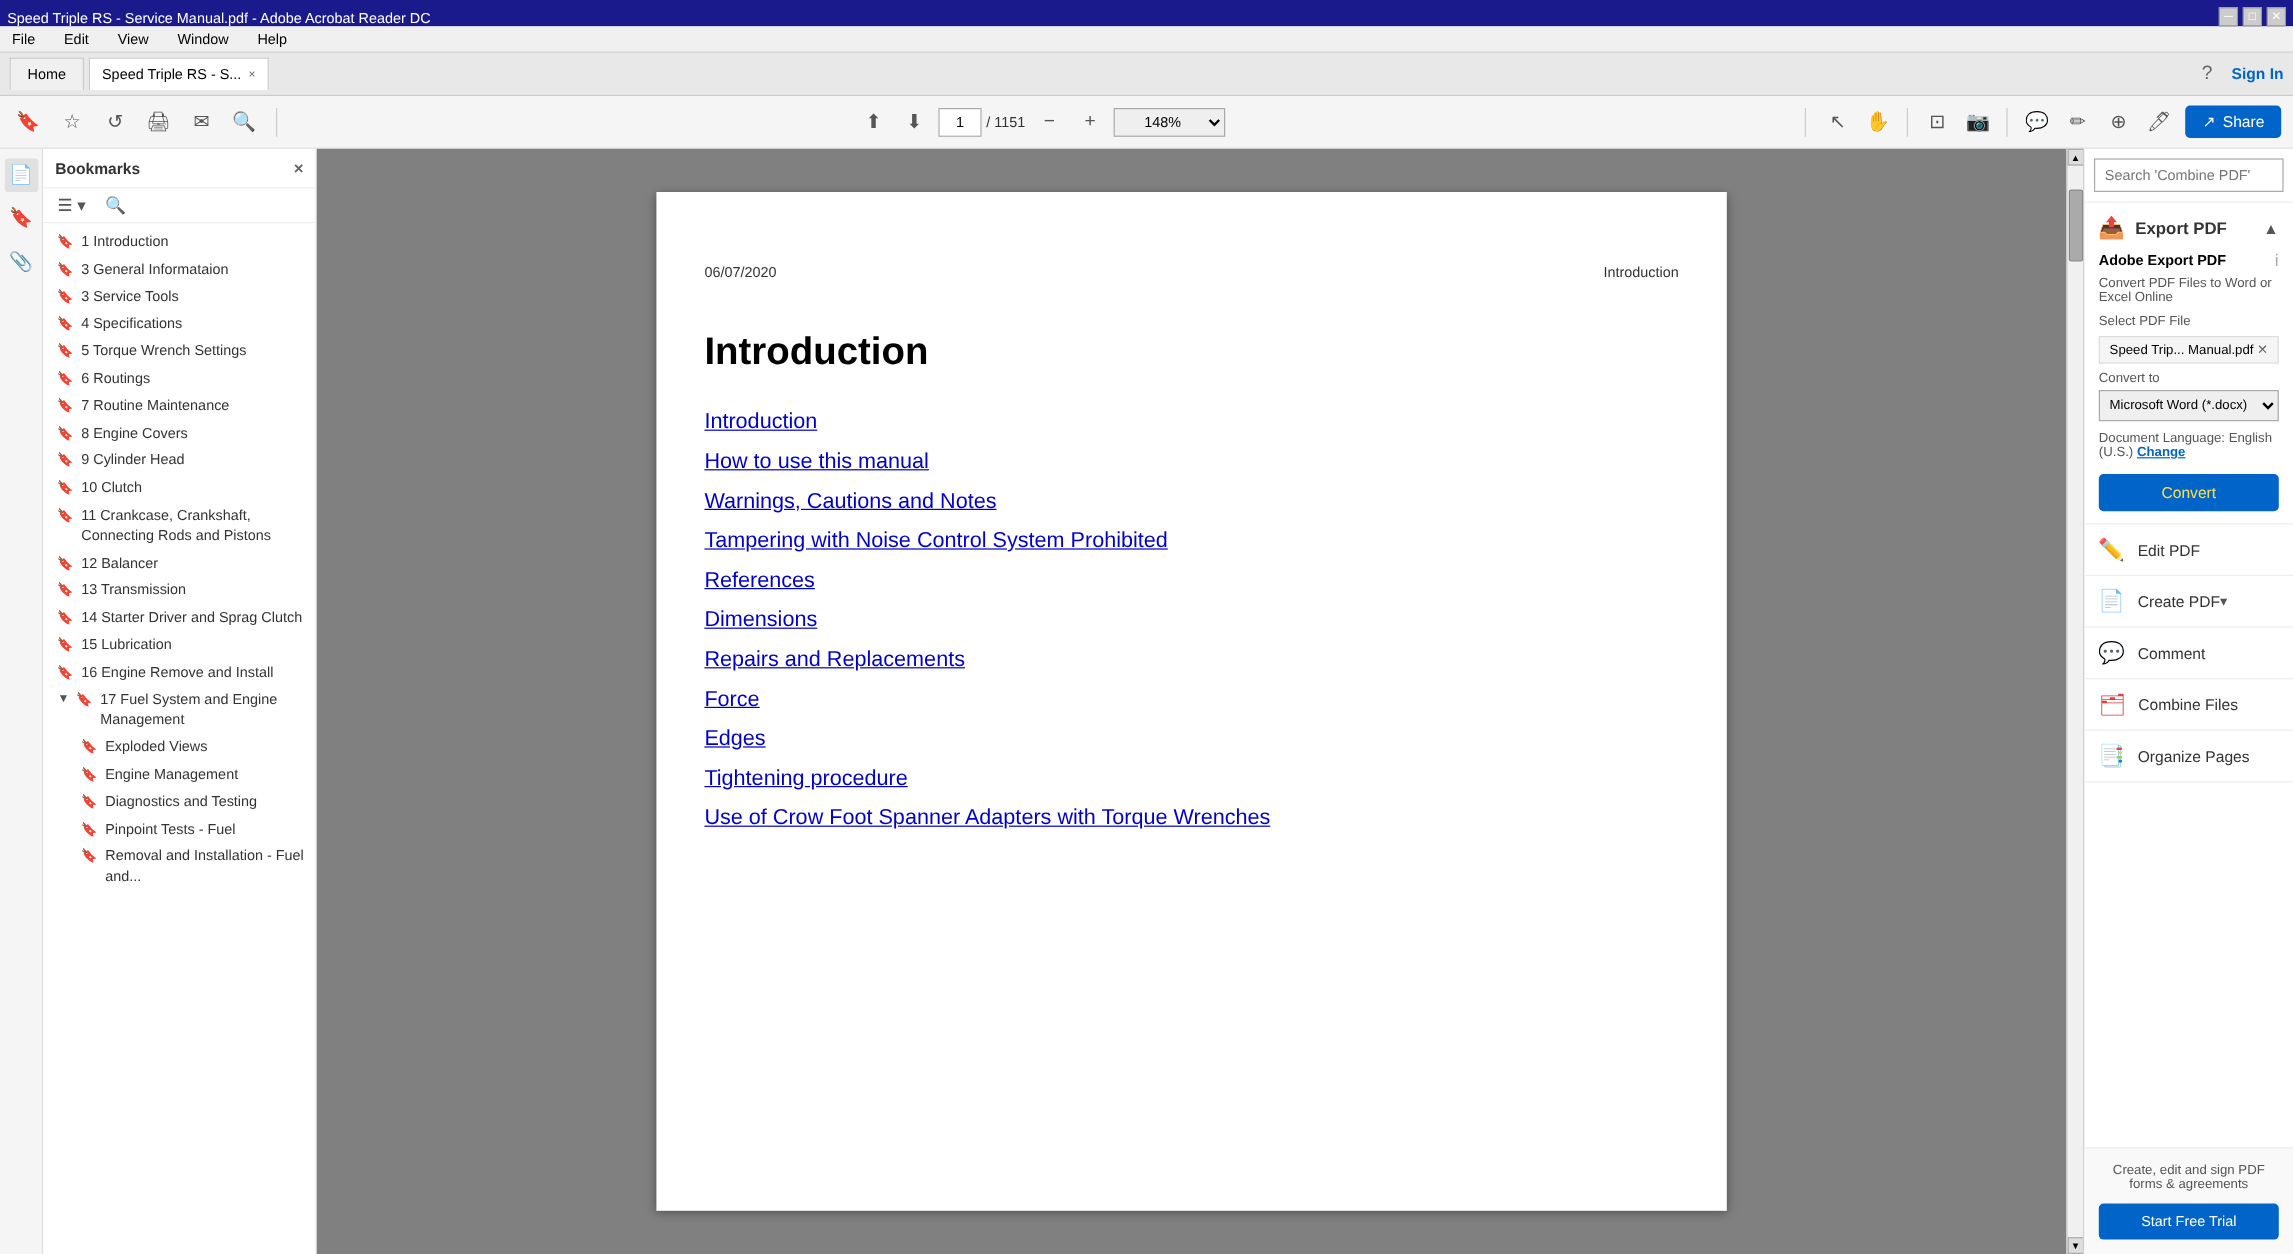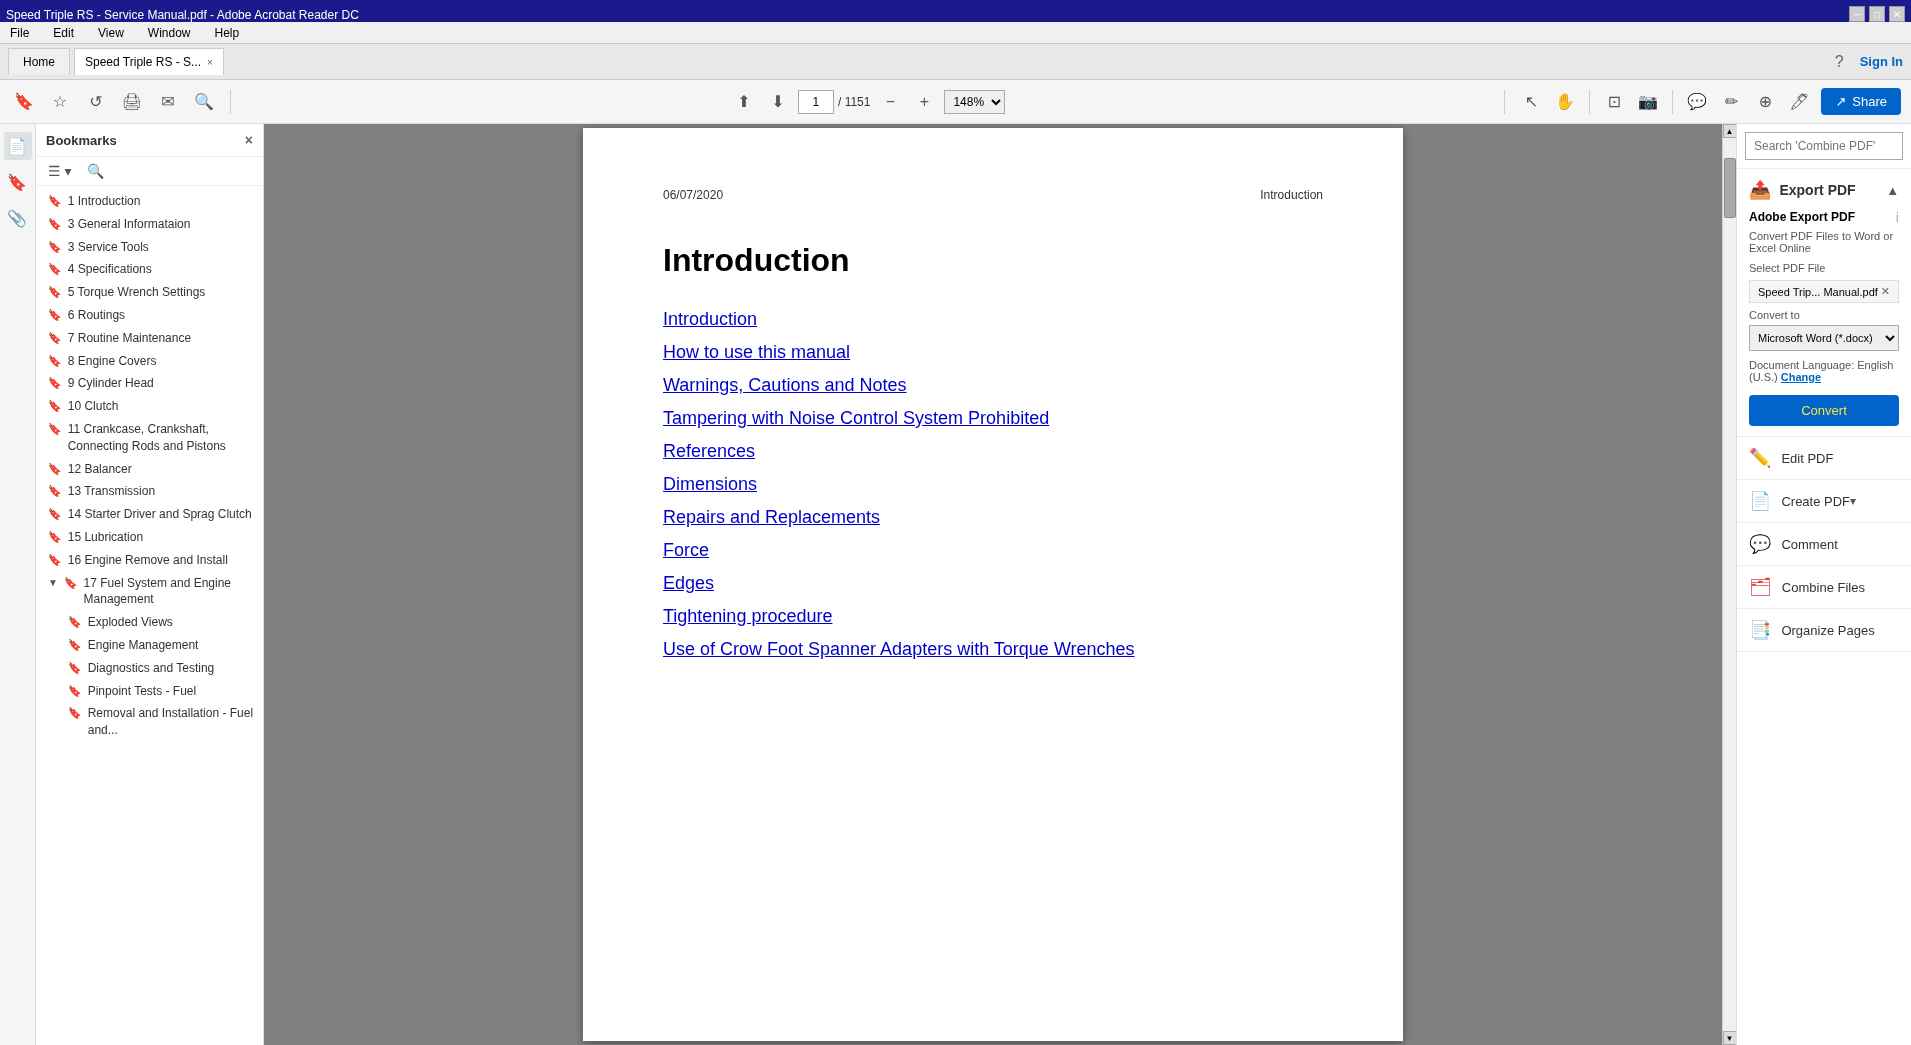--- a/index.html
+++ b/index.html
@@ -77,21 +77,21 @@
       border-bottom: 1px solid #ddd;
       gap: 8px;
     }
     .toolbar-left { display: flex; align-items: center; gap: 8px; }
     .toolbar-icon { width: 28px; height: 28px; display: flex; align-items: center; justify-content: center; cursor: pointer; border-radius: 3px; color: #555; font-size: 16px; }
     .toolbar-separator { width: 1px; height: 24px; background: #ccc; margin: 0 4px; }
     .toolbar-center { flex: 1; display: flex; align-items: center; justify-content: center; gap: 6px; }
     .page-nav { display: flex; align-items: center; gap: 4px; }
     .page-input { width: 36px; height: 24px; border: 1px solid #aaa; text-align: center; font-size: 12px; }
     .page-total { font-size: 12px; color: #333; }
-    .zoom-select { height: 24px; border: 1px solid #aaa; font-size: 12px; padding: 0 4px; }
+    .zoom-select { height: 24px; border: 1px solid #aaa; font-size: 12px; padding: 0 20px; }
     .toolbar-tools { display: flex; align-items: center; gap: 6px; }
     .share-btn {
       background: #0064c8;
       color: white;
       border: none;
       padding: 6px 14px;
       border-radius: 4px;
       font-size: 13px;
       cursor: pointer;
       display: flex;
@@ -156,23 +156,23 @@
     .pdf-area {
       flex: 1;
       background: #808080;
       display: flex;
       justify-content: center;
       overflow: hidden;
       position: relative;
     }
     .pdf-page {
       background: white;
-      width: 820px;
-      margin: 4px auto;
-      padding: 60px 80px;
+      width: 892px;
+      margin: 36px auto;
+      padding: 60px 40px;
       box-shadow: 0 2px 8px rgba(0,0,0,0.4);
       position: relative;
     }
     .pdf-header {
       display: flex;
       justify-content: space-between;
       font-size: 12px;
       color: #333;
       margin-bottom: 40px;
     }
@@ -589,15 +589,19 @@
     <div class="right-tool-item">
       <span class="right-tool-icon" style="color:#e04040;">🗂</span>
       <span class="right-tool-label">Combine Files</span>
     </div>
     <div class="right-tool-item">
       <span class="right-tool-icon" style="color:#e04040;">📑</span>
       <span class="right-tool-label">Organize Pages</span>
     </div>
 
     <div style="flex:1;"></div>
+    <div class="right-panel-footer">
+      <div class="footer-text">Create, edit and sign PDF forms &amp; agreements</div>
+      <button class="start-trial-btn">Start Free Trial</button>
+    </div>
   </div>
 
 </div>
 
 </body></html>

